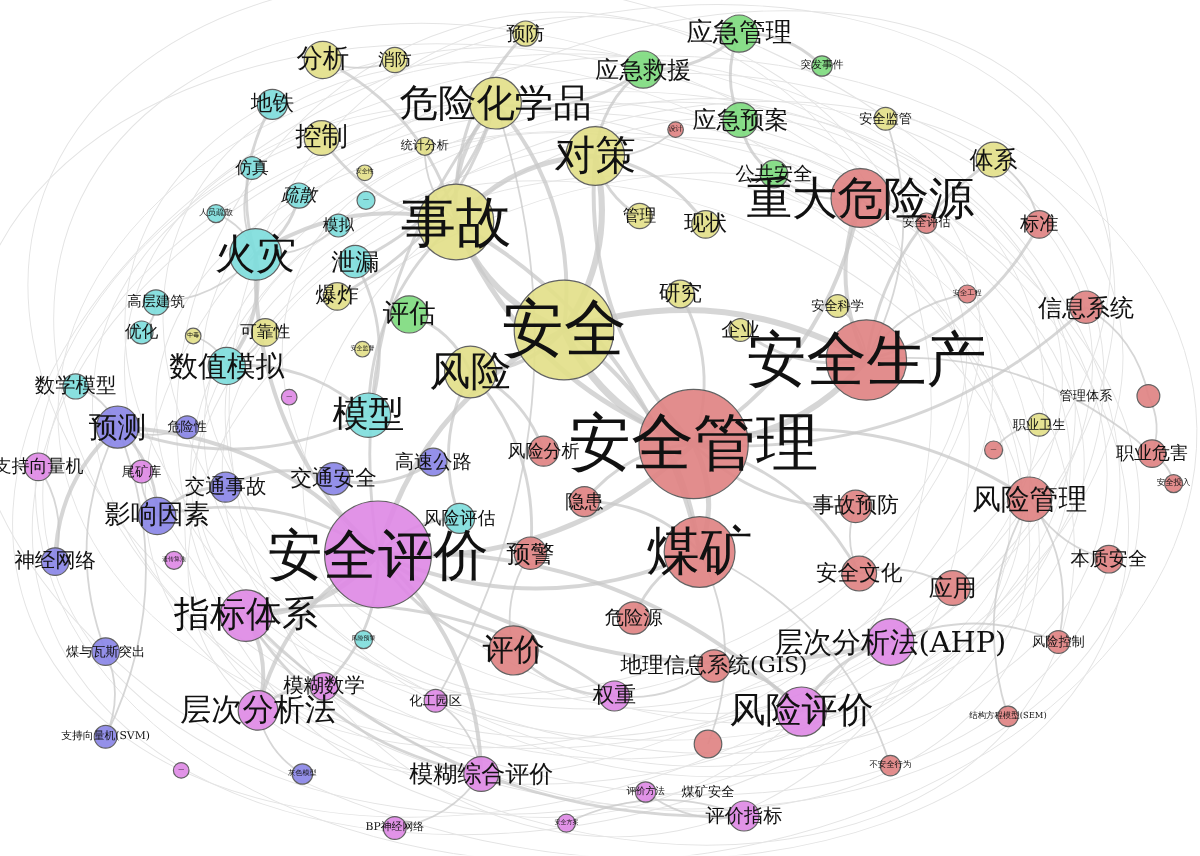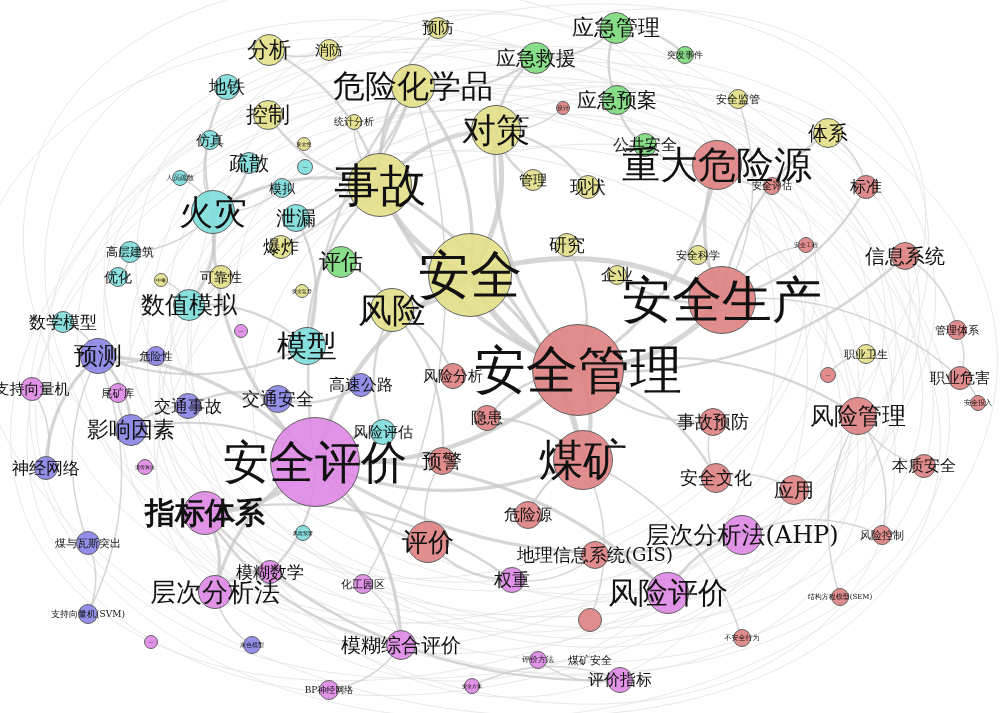--- a/index.html
+++ b/index.html
@@ -295,21 +295,21 @@
       <div class="label" style="left: 578px; top: 370px; font-size: 52px; font-weight: normal;">安全管理</div>
       <div class="label" style="left: 722px; top: 300px; font-size: 50px; font-weight: normal;">安全生产</div>
       <div class="label" style="left: 717px; top: 165px; font-size: 38px; font-weight: normal;">重大危险源</div>
       <div class="label" style="left: 583px; top: 460px; font-size: 44px; font-weight: normal;">煤矿</div>
       <div class="label" style="left: 858px; top: 416px; font-size: 24px;">风险管理</div>
       <div class="label" style="left: 905px; top: 256px; font-size: 20px;">信息系统</div>
       <div class="label" style="left: 866px; top: 187px; font-size: 16px;">标准</div>
       <div class="label" style="left: 772px; top: 186px; font-size: 10px;">安全评估</div>
       <div class="label" style="left: 563px; top: 108px; font-size: 6px;">设计</div>
       <div class="label" style="left: 806px; top: 245px; font-size: 6px;">安全工程</div>
-      <div class="label" style="left: 957px; top: 330px; font-size: 11px;">管理体系</div>
+      <div class="label" style="left: 905px; top: 330px; font-size: 11px;">管理体系</div>
       <div class="label" style="left: 960px; top: 378px; font-size: 15px;">职业危害</div>
       <div class="label" style="left: 978px; top: 403px; font-size: 7px;">安全投入</div>
       <div class="label" style="left: 828px; top: 375px; font-size: 5px;">—</div>
       <div class="label" style="left: 924px; top: 466px; font-size: 16px;">本质安全</div>
       <div class="label" style="left: 713px; top: 422px; font-size: 18px;">事故预防</div>
       <div class="label" style="left: 716px; top: 478px; font-size: 18px;">安全文化</div>
       <div class="label" style="left: 794px; top: 490px; font-size: 20px;">应用</div>
       <div class="label" style="left: 453px; top: 376px; font-size: 15px;">风险分析</div>
       <div class="label" style="left: 487px; top: 418px; font-size: 16px;">隐患</div>
       <div class="label" style="left: 442px; top: 461px; font-size: 20px;">预警</div>
@@ -322,44 +322,44 @@
       <div class="label" style="left: 742px; top: 638px; font-size: 7px;">不安全行为</div>
       <div class="label" style="left: 616px; top: 28px; font-size: 22px;">应急管理</div>
       <div class="label" style="left: 536px; top: 58px; font-size: 20px;">应急救援</div>
       <div class="label" style="left: 617px; top: 100px; font-size: 20px;">应急预案</div>
       <div class="label" style="left: 685px; top: 55px; font-size: 9px;">突发事件</div>
       <div class="label" style="left: 645px; top: 145px; font-size: 16px;">公共安全</div>
       <div class="label" style="left: 341px; top: 262px; font-size: 22px;">评估</div>
       <div class="label" style="left: 213px; top: 212px; font-size: 34px; font-weight: normal;">火灾</div>
       <div class="label" style="left: 227px; top: 87px; font-size: 18px;">地铁</div>
       <div class="label" style="left: 210px; top: 140px; font-size: 14px;">仿真</div>
-      <div class="label" style="left: 249px; top: 163px; font-size: 20px;">疏散</div>
+      <div class="label" style="left: 249px; top: 163px; font-size: 15px; font-style: italic;">疏散</div>
       <div class="label" style="left: 180px; top: 178px; font-size: 7px;">人员疏散</div>
       <div class="label" style="left: 305px; top: 167px; font-size: 5px;">—</div>
       <div class="label" style="left: 282px; top: 188px; font-size: 13px;">模拟</div>
       <div class="label" style="left: 296px; top: 218px; font-size: 20px;">泄漏</div>
-      <div class="label" style="left: 130px; top: 252px; font-size: 12px;">高层建筑</div>
+      <div class="label" style="left: 130px; top: 252px; font-size: 12px; font-family: Liberation Mono, monospace;">高层建筑</div>
       <div class="label" style="left: 118px; top: 277px; font-size: 14px;">优化</div>
       <div class="label" style="left: 189px; top: 305px; font-size: 24px;">数值模拟</div>
       <div class="label" style="left: 63px; top: 322px; font-size: 17px;">数学模型</div>
       <div class="label" style="left: 307px; top: 346px; font-size: 30px; font-weight: normal;">模型</div>
       <div class="label" style="left: 383px; top: 432px; font-size: 15px;">风险评估</div>
       <div class="label" style="left: 303px; top: 533px; font-size: 5px;">风险预警</div>
       <div class="label" style="left: 98px; top: 356px; font-size: 24px;">预测</div>
       <div class="label" style="left: 156px; top: 356px; font-size: 11px;">危险性</div>
       <div class="label" style="left: 188px; top: 406px; font-size: 17px;">交通事故</div>
       <div class="label" style="left: 278px; top: 399px; font-size: 18px;">交通安全</div>
       <div class="label" style="left: 361px; top: 385px; font-size: 16px;">高速公路</div>
       <div class="label" style="left: 131px; top: 430px; font-size: 22px;">影响因素</div>
       <div class="label" style="left: 46px; top: 468px; font-size: 17px;">神经网络</div>
       <div class="label" style="left: 88px; top: 543px; font-size: 11px;">煤与瓦斯突出</div>
       <div class="label" style="left: 88px; top: 614px; font-size: 9px;">支持向量机(SVM)</div>
       <div class="label" style="left: 252px; top: 645px; font-size: 6px;">灰色模型</div>
       <div class="label" style="left: 315px; top: 462px; font-size: 46px; font-weight: normal;">安全评价</div>
-      <div class="label" style="left: 205px; top: 513px; font-size: 30px; font-weight: bold;">指标体系</div>
+      <div class="label" style="left: 205px; top: 513px; font-size: 30px; font-weight: normal;">指标体系</div>
       <div class="label" style="left: 215px; top: 592px; font-size: 26px;">层次分析法</div>
       <div class="label" style="left: 270px; top: 572px; font-size: 17px;">模糊数学</div>
       <div class="label" style="left: 742px; top: 535px; font-size: 24px;">层次分析法(AHP)</div>
       <div class="label" style="left: 668px; top: 593px; font-size: 30px; font-weight: normal;">风险评价</div>
       <div class="label" style="left: 512px; top: 580px; font-size: 18px;">权重</div>
       <div class="label" style="left: 363px; top: 584px; font-size: 11px;">化工园区</div>
       <div class="label" style="left: 401px; top: 645px; font-size: 20px;">模糊综合评价</div>
       <div class="label" style="left: 538px; top: 660px; font-size: 8px;">评价方法</div>
       <div class="label" style="left: 620px; top: 680px; font-size: 16px;">评价指标</div>
       <div class="label" style="left: 329px; top: 690px; font-size: 9px;">BP神经网络</div>

